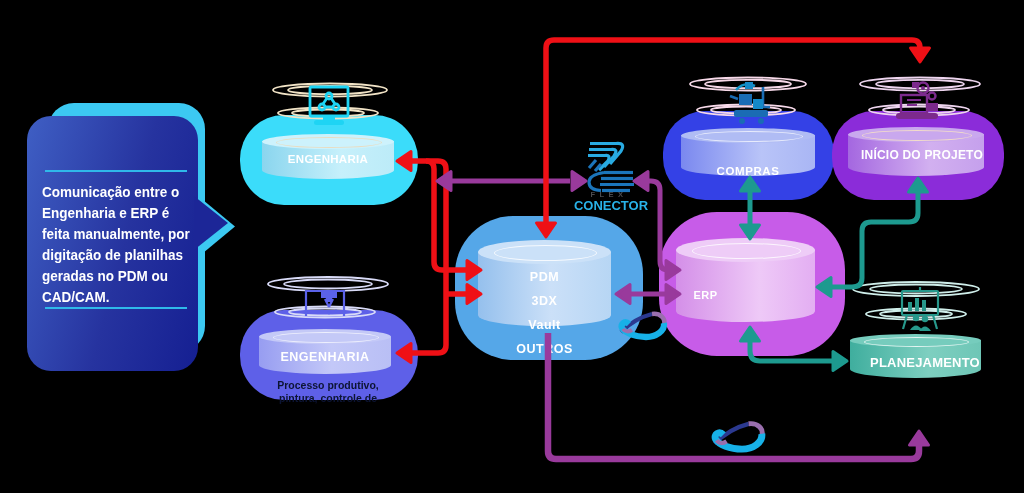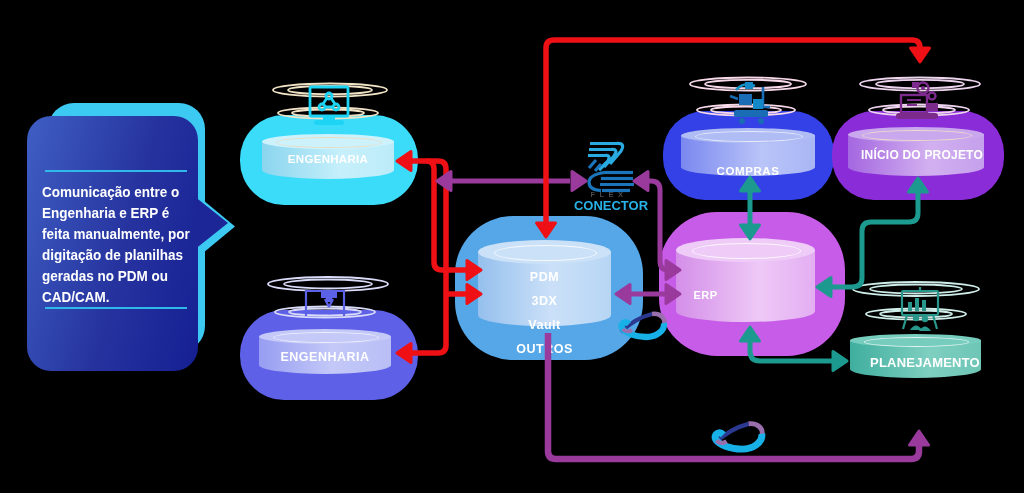--- a/index.html
+++ b/index.html
@@ -30,20 +30,21 @@
   <div class="cylside" style="left:262px;top:141px;width:132px;height:38px;background:linear-gradient(to right,#8ad5ee,#c6f0fb 60%,#bcebf8);border-radius:0 0 50% 50%/0 0 9px 9px;"></div>
   <div class="cyltop" style="left:262px;top:134px;width:132px;height:15px;background:#cdf2fc;"></div>
   <div class="ring" style="left:276px;top:137px;width:104px;height:9px;border-color:#e9dcc0;z-index:2;"></div>
   <div class="lbl" style="left:262px;top:153px;width:132px;font-size:11.5px;letter-spacing:0.3px;">ENGENHARIA</div>
 
   <div class="blob" style="left:240px;top:310px;width:178px;height:90px;border-radius:44px;background:#5e60e8;"></div>
   <div class="cylside" style="left:259px;top:337px;width:132px;height:37px;background:linear-gradient(to right,#979df1,#c3c8f8 55%,#b9bff5);border-radius:0 0 50% 50%/0 0 9px 9px;"></div>
   <div class="cyltop" style="left:259px;top:329px;width:132px;height:15px;background:#c4c9f7;"></div>
   <div class="ring" style="left:273px;top:332px;width:104px;height:9px;border-color:rgba(255,255,255,.7);z-index:2;"></div>
   <div class="lbl" style="left:259px;top:350px;width:132px;font-size:12.5px;letter-spacing:0.5px;">ENGENHARIA</div>
+  <div class="sub" style="left:262px;top:379px;width:132px;font-size:10.5px;line-height:13px;color:#0c1433;">Processo produtivo, pintura, controle de</div>
 
   <div class="blob" style="left:455px;top:216px;width:188px;height:144px;border-radius:58px;background:#55a7e8;"></div>
   <div class="cylside" style="left:478px;top:252px;width:133px;height:74px;background:linear-gradient(to right,#95c0ed,#cbe0f8 55%,#b7d6f4);border-radius:0 0 50% 50%/0 0 11px 11px;"></div>
   <div class="cyltop" style="left:478px;top:240px;width:133px;height:24px;background:#cbe1f8;"></div>
   <div class="ring" style="left:494px;top:245px;width:101px;height:14px;border-color:rgba(255,255,255,.8);z-index:2;"></div>
   <div class="lbl" style="left:478px;top:265px;width:133px;font-size:12.5px;line-height:24px;letter-spacing:0.5px;">PDM<br>3DX<br>Vault<br>OUTROS</div>
 
   <div class="blob" style="left:659px;top:212px;width:186px;height:144px;border-radius:58px;background:#c75ce8;"></div>
   <div class="cylside" style="left:676px;top:250px;width:139px;height:72px;background:linear-gradient(to right,#d48fe8,#eec9f7 60%,#e3aef2);border-radius:0 0 50% 50%/0 0 11px 11px;"></div>
   <div class="cyltop" style="left:676px;top:238px;width:139px;height:24px;background:#eeccf7;"></div>

